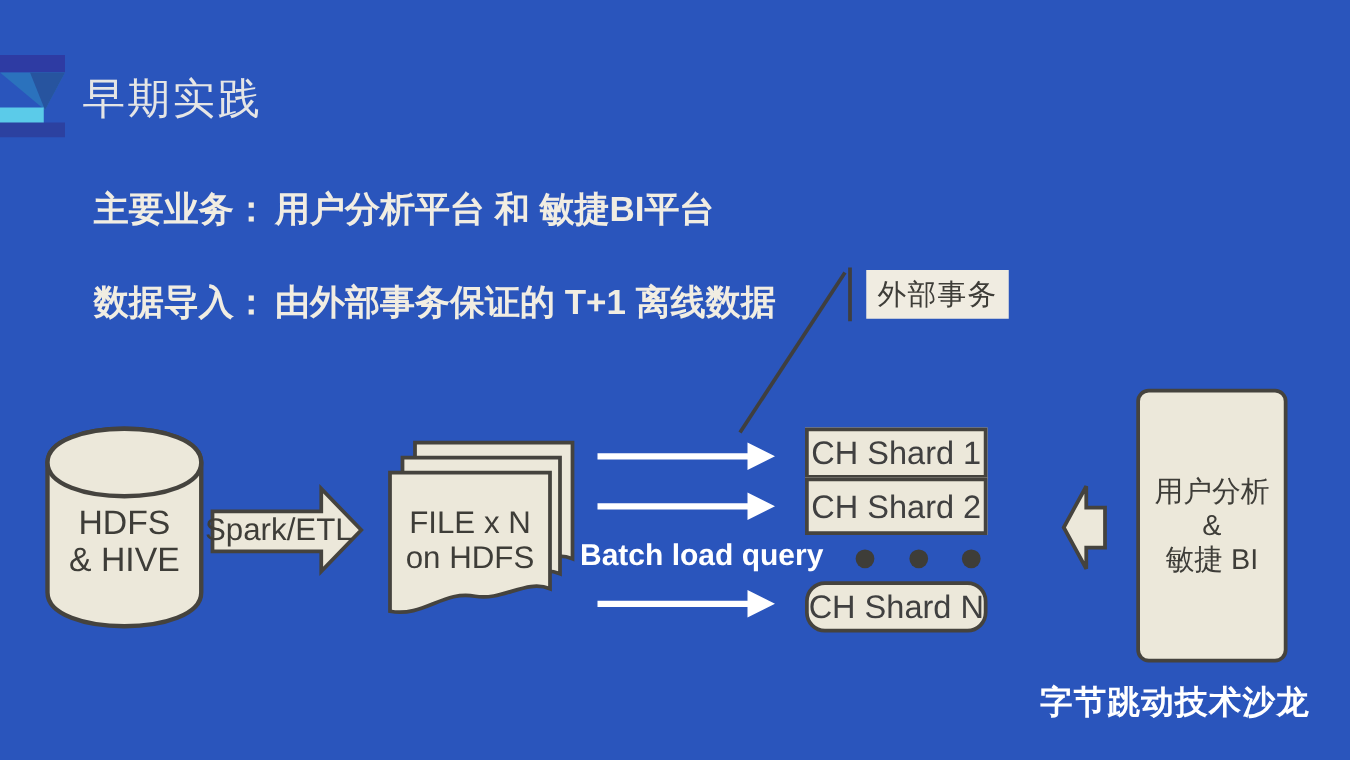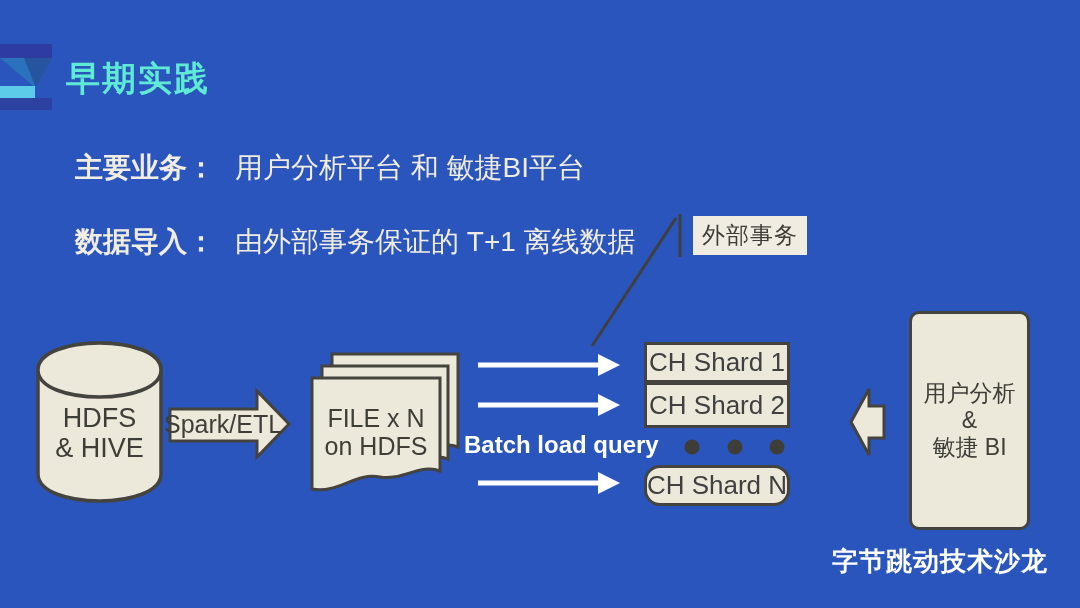--- a/index.html
+++ b/index.html
@@ -8,35 +8,35 @@
     width:1080px;height:608px;
     background:#2a55bc;
     overflow:hidden;
     font-family:"Liberation Sans", sans-serif;
   }
   .abs{position:absolute;}
 
   
   .title{
     left:66px;top:56px;
-    color:#5eead4;
+    color:#e5e5e5;
     font-size:34px;
-    font-weight:700;
+    font-weight:400;
     letter-spacing:2px;
     white-space:nowrap;
   }
 
   
   .bullet{
     color:#f1ede2;
     font-size:28px;
     white-space:nowrap;
   }
   .bullet .lbl{font-weight:700;}
-  .bullet .txt{font-weight:400;margin-left:20px;}
+  .bullet .txt{font-weight:700;margin-left:5px;}
   .bullet1{left:75px;top:149px;}
   .bullet2{left:75px;top:223px;}
 
   
   .shape-layer{left:0;top:0;width:1080px;height:608px;}
   .cream{fill:#ece8da;stroke:#45433e;stroke-width:3.5px;}
   .cream-thin{fill:#ece8da;stroke:#45433e;stroke-width:3px;}
   .white-arrow{fill:#ffffff;stroke:none;}
   .callout-line{stroke:#3f3f3f;stroke-width:3px;fill:none;}
   .dot{fill:#3e3d38;stroke:none;}

